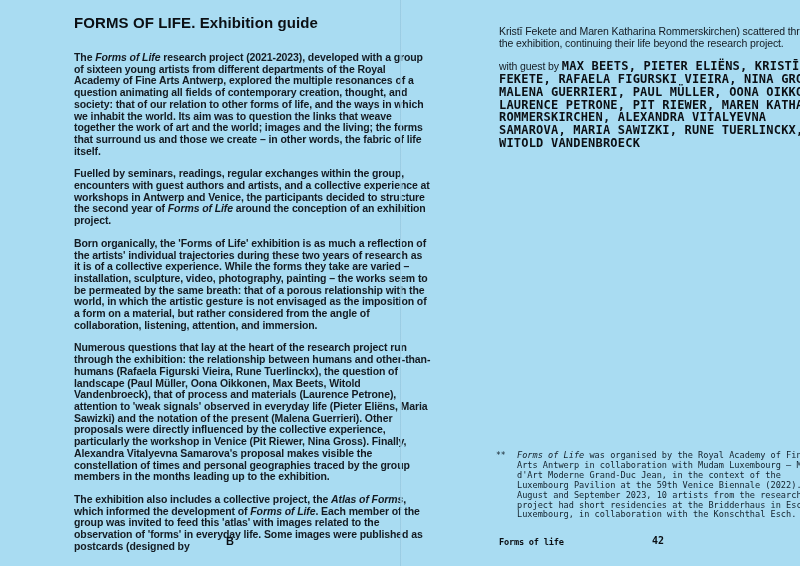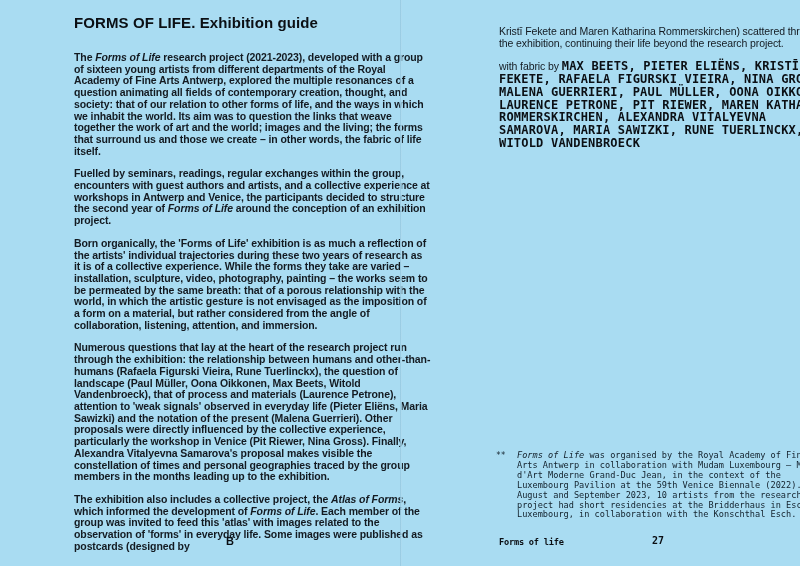--- a/index.html
+++ b/index.html
@@ -86,25 +86,25 @@
         <p class="para"><span>The exhibition also includes a collective project, the </span><span class="it">Atlas of Forms</span><span>, which informed the development of </span><span class="it">Forms of Life</span><span>. Each member of the group was invited to feed this 'atlas' with images related to the observation of 'forms' in everyday life. Some images were published as postcards (designed by</span></p>
       </div>
     <div class="footer-left">B</div>
   </div>
 
   <div class="fold"></div>
 
   <div class="page right">
     <div class="body-right">
         <p class="para"><span>Kristī Fekete and Maren Katharina Rommerskirchen) scattered throughout the exhibition, continuing their life beyond the research project.</span></p>
-        <p class="para"><span>with fabric by </span><span class="caps">MAX BEETS, PIETER ELIËNS, KRISTĪ FEKETE, RAFAELA FIGURSKI VIEIRA, NINA GROSS, MALENA GUERRIERI, PAUL MÜLLER, OONA OIKKONEN, LAURENCE PETRONE, PIT RIEWER, MAREN KATHARINA ROMMERSKIRCHEN, ALEXANDRA VITALYEVNA SAMAROVA, MARIA SAWIZKI, RUNE TUERLINCKX, WITOLD VANDENBROECK</span></p>
+        <p class="para"><span>with guest by </span><span class="caps">MAX BEETS, PIETER ELIËNS, KRISTĪ FEKETE, RAFAELA FIGURSKI VIEIRA, NINA GROSS, MALENA GUERRIERI, PAUL MÜLLER, OONA OIKKONEN, LAURENCE PETRONE, PIT RIEWER, MAREN KATHARINA ROMMERSKIRCHEN, ALEXANDRA VITALYEVNA SAMAROVA, MARIA SAWIZKI, RUNE TUERLINCKX, WITOLD VANDENBROECK</span></p>
       </div>
 
     <div class="footnote">
       <span class="fn-marker">**</span>
       <div class="fn-text"><span class="it">Forms of Life</span><span> was organised by the Royal Academy of Fine Arts Antwerp in collaboration with Mudam Luxembourg – Musée d'Art Moderne Grand-Duc Jean, in the context of the Luxembourg Pavilion at the 59th Venice Biennale (2022). In August and September 2023, 10 artists from the research project had short residencies at the Bridderhaus in Esch, Luxembourg, in collaboration with the Konschthal Esch.</span></div>
     </div>
 
     <div class="footer-right-title">Forms of life</div>
-    <div class="footer-right-num">27</div>
+    <div class="footer-right-num">42</div>
   </div>
 
 </div>
 
 </body></html>

